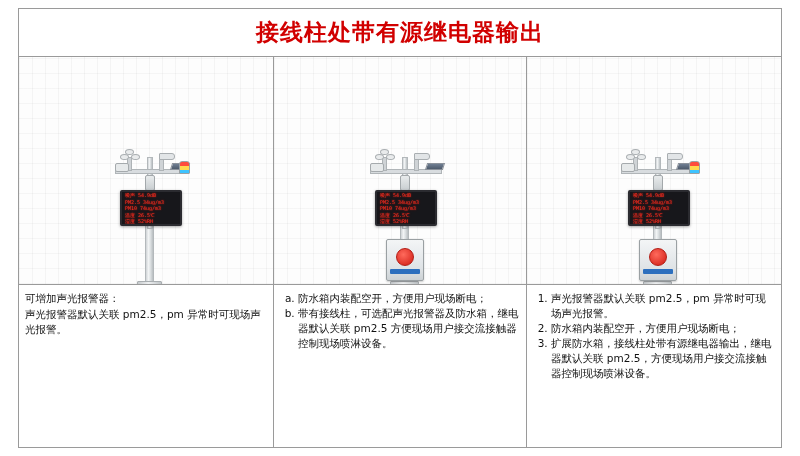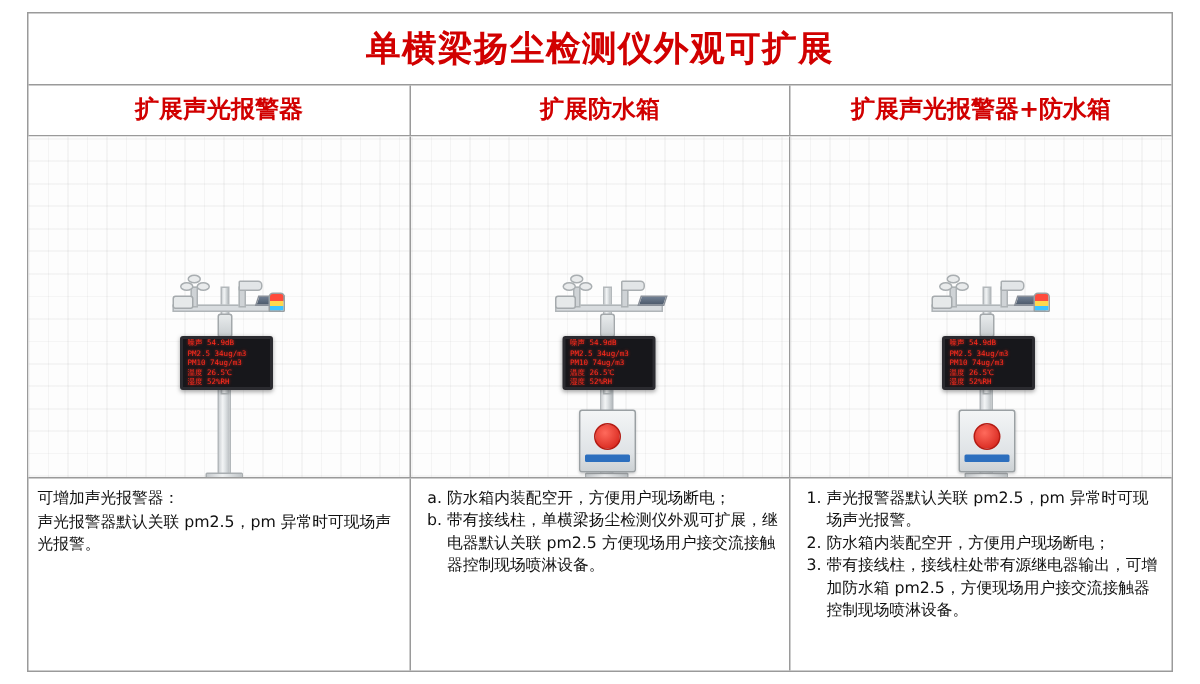--- a/index.html
+++ b/index.html
@@ -236,28 +236,23 @@
   ol.alpha { list-style-type: lower-alpha; }
   ol.num { list-style-type: decimal; }
 </style>
 </head>
 <body>
 
 <div class="page">
   <div class="frame">
 
     <div class="title-bar">
-      <div class="title-text">单横梁扬尘检测仪外观可扩展</div>
+      <div class="title-text">接线柱处带有源继电器输出</div>
     </div>
 
-    <div class="header-row">
-      <div class="header-cell col-1">扩展声光报警器</div>
-      <div class="header-cell col-2">扩展防水箱</div>
-      <div class="header-cell col-3">扩展声光报警器+防水箱</div>
-    </div>
 
     <div class="image-row">
 
       <div class="image-cell col-1">
         <div class="watermark"></div>
         <div class="device">
 
           <div class="mast" style="left:126px; top:168px; width:7px; height:60px;"></div>
           <div class="mast" style="left:128px; top:100px; width:4px; height:70px;"></div>
           <div class="base" style="left:118px; top:224px; width:23px; height:5px;"></div>
@@ -359,28 +354,28 @@
       <div class="text-cell col-1">
         <p class="lead">可增加声光报警器：</p>
         <ul class="list" style="list-style:none; padding-left:0; margin:0;">
           <li>声光报警器默认关联 pm2.5，pm 异常时可现场声光报警。</li>
         </ul>
       </div>
 
       <div class="text-cell col-2">
         <ol class="list alpha">
           <li>防水箱内装配空开，方便用户现场断电；</li>
-          <li>带有接线柱，单横梁扬尘检测仪外观可扩展，继电器默认关联 pm2.5 方便现场用户接交流接触器控制现场喷淋设备。</li>
+          <li>带有接线柱，可选配声光报警器及防水箱，继电器默认关联 pm2.5 方便现场用户接交流接触器控制现场喷淋设备。</li>
         </ol>
       </div>
 
       <div class="text-cell col-3">
         <ol class="list num">
           <li>声光报警器默认关联 pm2.5，pm 异常时可现场声光报警。</li>
           <li>防水箱内装配空开，方便用户现场断电；</li>
-          <li>带有接线柱，接线柱处带有源继电器输出，可增加防水箱 pm2.5，方便现场用户接交流接触器控制现场喷淋设备。</li>
+          <li>扩展防水箱，接线柱处带有源继电器输出，继电器默认关联 pm2.5，方便现场用户接交流接触器控制现场喷淋设备。</li>
         </ol>
       </div>
 
     </div>
 
   </div>
 </div>
 
 </body></html>

